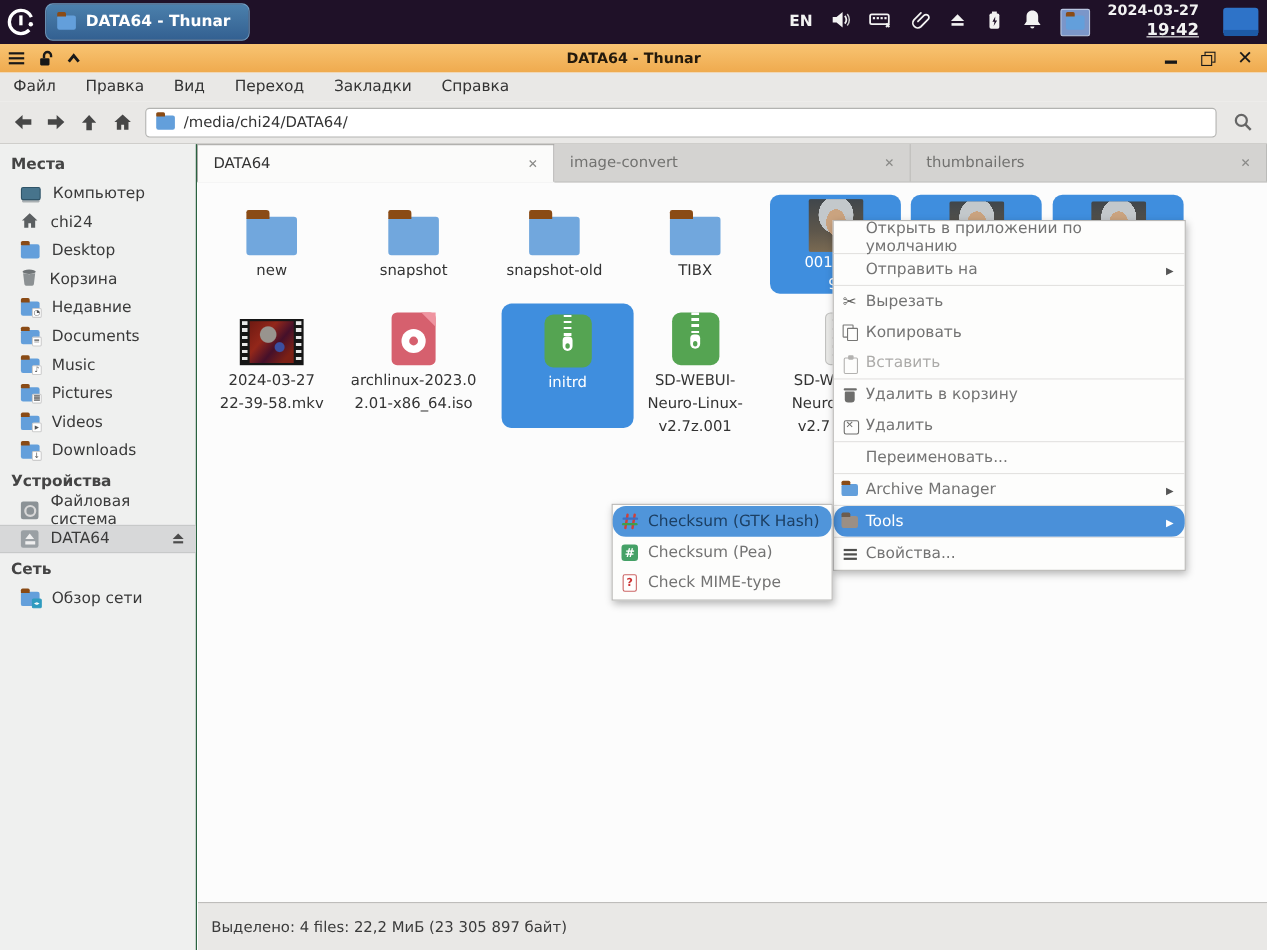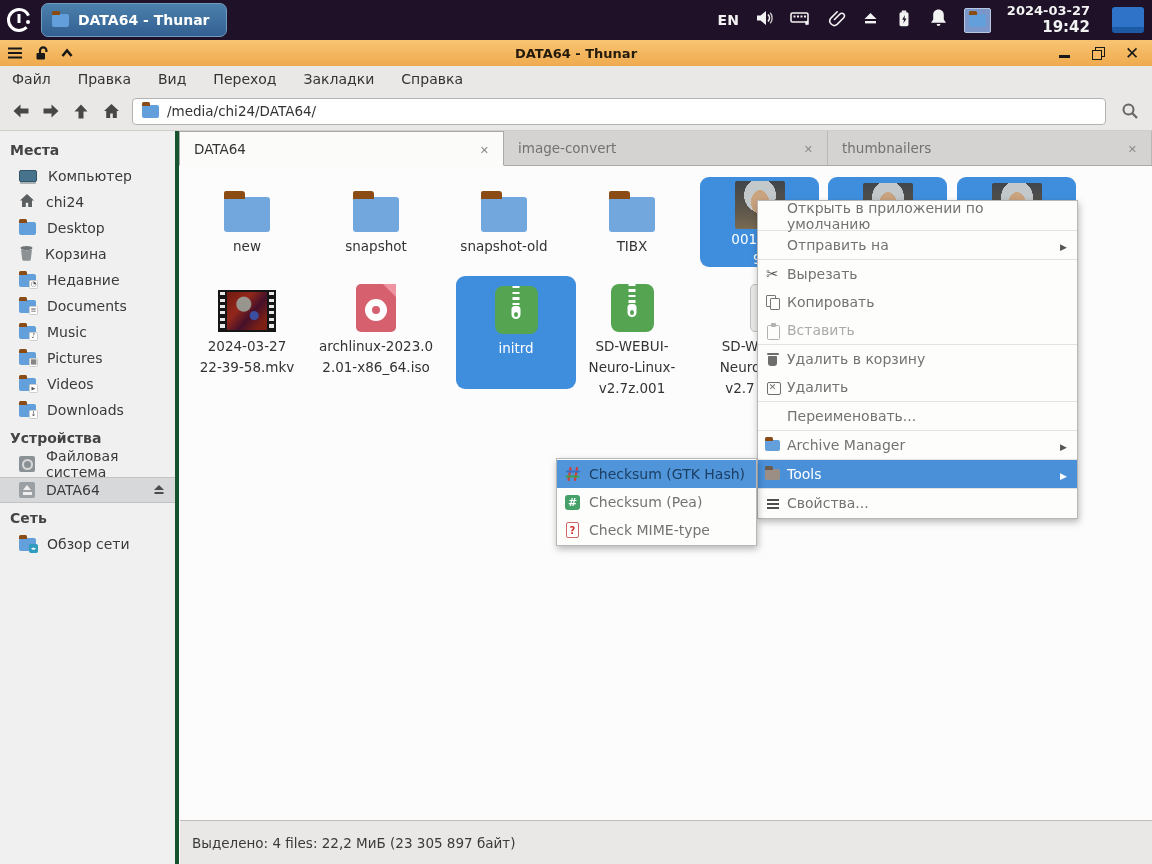--- a/index.html
+++ b/index.html
@@ -11,21 +11,21 @@
   .logo { width:34px; height:34px; margin-left:3px; display:flex; align-items:center; justify-content:center; }
   .taskbtn { height:34px; margin-left:4px; padding:0 16px 0 10px; display:flex; align-items:center; gap:9px;
     background:linear-gradient(#4b80ac,#336091); border:1px solid #6f9cc0; border-radius:7px;
     color:#fff; font-weight:bold; font-size:14px; }
   .tray { margin-left:auto; display:flex; align-items:center; gap:16px; padding-right:8px; color:#f2f2f2; }
   .tray-lang { font-weight:bold; font-size:14px; }
   .trayfolder { width:27px; height:25px; background:#7b96c9; border:1px solid #b9c6e0; border-radius:2px;
     display:flex; align-items:center; justify-content:center; }
   .clock { text-align:right; line-height:1.15; }
   .clock .date { font-size:13px; font-weight:bold; }
-  .clock .time { font-size:15px; font-weight:bold; }
+  .clock .time { font-size:15px; font-weight:bold;text-decoration:underline; }
   .showdesk { width:32px; height:26px; background:#2e73c8; border-radius:3px; border-bottom:6px solid #1d5aa6; margin-left:6px; }
 
   
   .titlebar { position:absolute; left:0; top:40px; width:100%; height:26px;
     background:linear-gradient(#f8c472,#efaa4e); display:flex; align-items:center; }
   .tb-left { display:flex; align-items:center; gap:4px; padding-left:4px; z-index:2; }
   .tbbtn { width:22px; height:20px; display:flex; align-items:center; justify-content:center; }
   .hamb { width:14px; height:2.5px; background:#181818; box-shadow:0 -4.5px 0 #181818, 0 4.5px 0 #181818; }
   .wtitle { position:absolute; left:0; right:0; text-align:center; font-weight:bold; font-size:13px; color:#241a0c; }
   .tb-right { margin-left:auto; display:flex; align-items:center; gap:10px; padding-right:8px; z-index:2; }
@@ -51,21 +51,21 @@
 
   
   .tabbar { position:absolute; left:179px; top:131px; right:0; height:35px; background:#d4d3d1;
     border-bottom:1px solid #aaa9a7; display:flex; }
   .tab { flex:1; display:flex; align-items:center; justify-content:space-between; padding:0 14px;
     font-size:13.5px; color:#727270; border-right:1px solid #b9b8b6; background:#d4d3d1; }
   .tab.active { background:#fbfbfa; color:#333; border:1px solid #aaa9a7; border-bottom:1px solid #fbfbfa; margin-bottom:-1px; }
   .tabx::before { content:"✕"; font-size:11px; color:#8a8a88; }
 
   
-  .sidebar { position:absolute; left:0; top:131px; bottom:0; width:179px; background:#eff0ef; border-right:4px solid #14532d; padding-top:4px; }
+  .sidebar { position:absolute; left:0; top:131px; bottom:0; width:179px; background:#eff0ef; border-right:1px solid #14532d; padding-top:4px; }
   .sb-header { font-weight:bold; font-size:14px; color:#444; padding:7px 0 5px 10px; }
   .sb-item { height:26px; display:flex; align-items:center; gap:11px; padding-left:19px; font-size:14px; color:#3a3a3a; position:relative; }
   .sb-item.selected { background:#d7d8d9; box-shadow:inset 0 1px 0 #c2c3c4, inset 0 -1px 0 #c2c3c4; }
   .sb-eject { position:absolute; right:9px; top:6px; }
 
   
   .fmini { position:relative; display:inline-block; width:17px; height:13px; background:#639fdb; border-radius:2px; flex:none; }
   .fmini::before { content:""; position:absolute; top:-3px; left:0; width:8px; height:4px; background:#8a4b15; border-radius:1.5px 1.5px 0 0; }
   .em { position:absolute; right:-2px; bottom:-2px; width:9px; height:9px; background:#fff; border:1px solid #ccc;
     border-radius:1.5px; font-size:7px; line-height:7px; text-align:center; color:#555; }
@@ -119,21 +119,21 @@
   .tar48::before { content:""; position:absolute; left:6px; top:5px; width:10px; height:38px;
     background:repeating-linear-gradient(180deg,#8b8b89 0 2px, rgba(0,0,0,0) 2px 8px); }
 
   
   .cmenu { position:absolute; left:757px; top:200px; width:321px; background:#fdfdfc; border:1px solid #b8b7b5;
     box-shadow:1px 3px 7px rgba(0,0,0,.28); padding:1px 0; z-index:20; }
   .mi { height:28px; display:flex; align-items:center; gap:6px; padding:0 10px 0 6px; font-size:14px; color:#737373; }
   .mi .ic { width:17px; height:17px; display:flex; align-items:center; justify-content:center; flex:none; position:relative; }
   .mi .mlabel { flex:1; }
   .mi .mi-arrow::before { content:"▶"; font-size:9px; color:#555; }
-  .mi.hl { background:#4a90d9; color:#fff; }
+  .mi.hl { background:#4a90d9; color:#fff;border-radius:12px; }
   .mi.hl .mi-arrow::before { color:#fff; }
   .mi.disabled { color:#acaba9; }
   .msep { height:1px; background:#e3e2e0; }
 
   .ic-cut::before { content:"✂"; font-size:15px; color:#5c5c5a; }
   .ic-copy::before { content:""; position:absolute; left:2px; top:1px; width:8px; height:10px; border:1.5px solid #767674; border-radius:1px; }
   .ic-copy::after  { content:""; position:absolute; left:6px; top:4.5px; width:8px; height:10px; border:1.5px solid #767674; background:#fdfdfc; border-radius:1px; }
   .ic-paste::before { content:""; position:absolute; left:3px; top:3px; width:11px; height:13px; border:1.5px solid #b3b2b0; border-radius:1.5px; }
   .ic-paste::after  { content:""; position:absolute; left:6.5px; top:1px; width:5px; height:4px; background:#b3b2b0; border-radius:1px; }
   .ic-trash::before { content:""; position:absolute; left:4px; top:5px; width:9px; height:10px; background:#6e6e6c; border-radius:1px 1px 3px 3px; }

